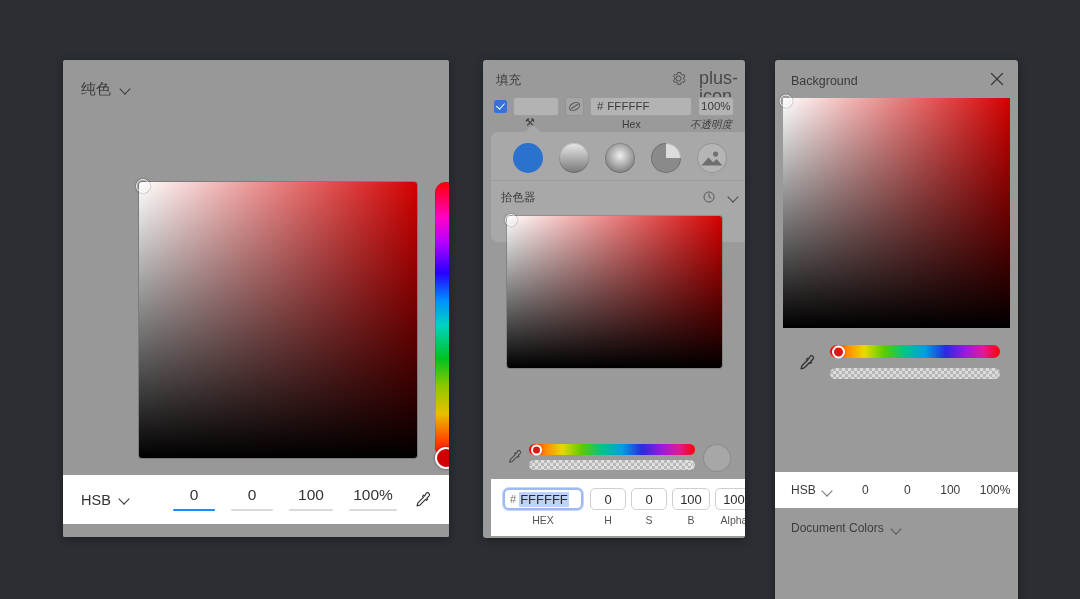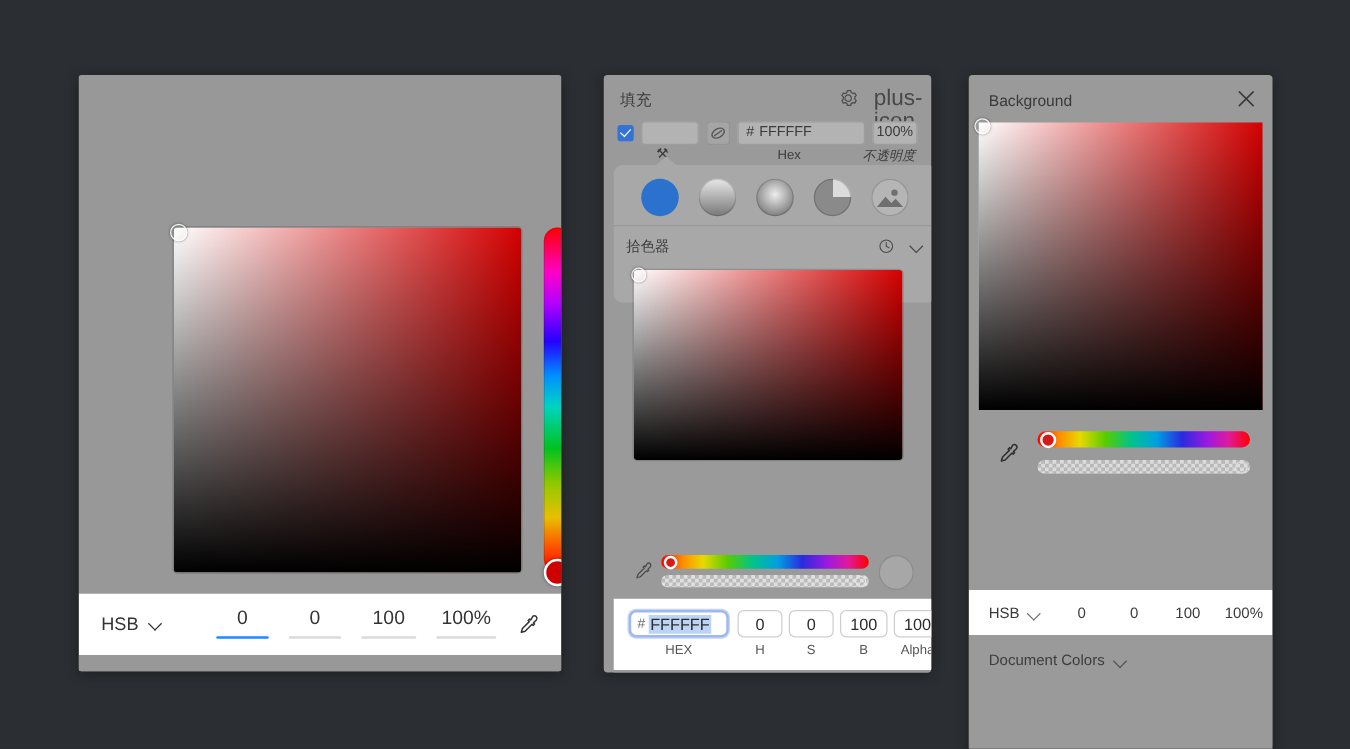--- a/index.html
+++ b/index.html
@@ -272,20 +272,26 @@
   #p3-doclbl { position:absolute; left:16px; top:13px; font-size:12px; color:#3d3d3d; display:flex; align-items:center; gap:7px; }
 
   .icon-svg { display:block; }
 </style>
 </head>
 <body>
 <div id="stage">
 
 <div class="panel" id="panel1">
 
+  <div id="p1-head">
+    <div id="p1-mode">
+      <span>纯色</span>
+      <span class="chev"></span>
+    </div>
+  </div>
 
   <div id="p1-sb">
     <div class="sb-cursor" style="left:4px;top:4px;"></div>
   </div>
 
   <div id="p1-hue">
     <div class="hue-knob" style="top:100%;"></div>
   </div>
 
   <div id="p1-lower">

